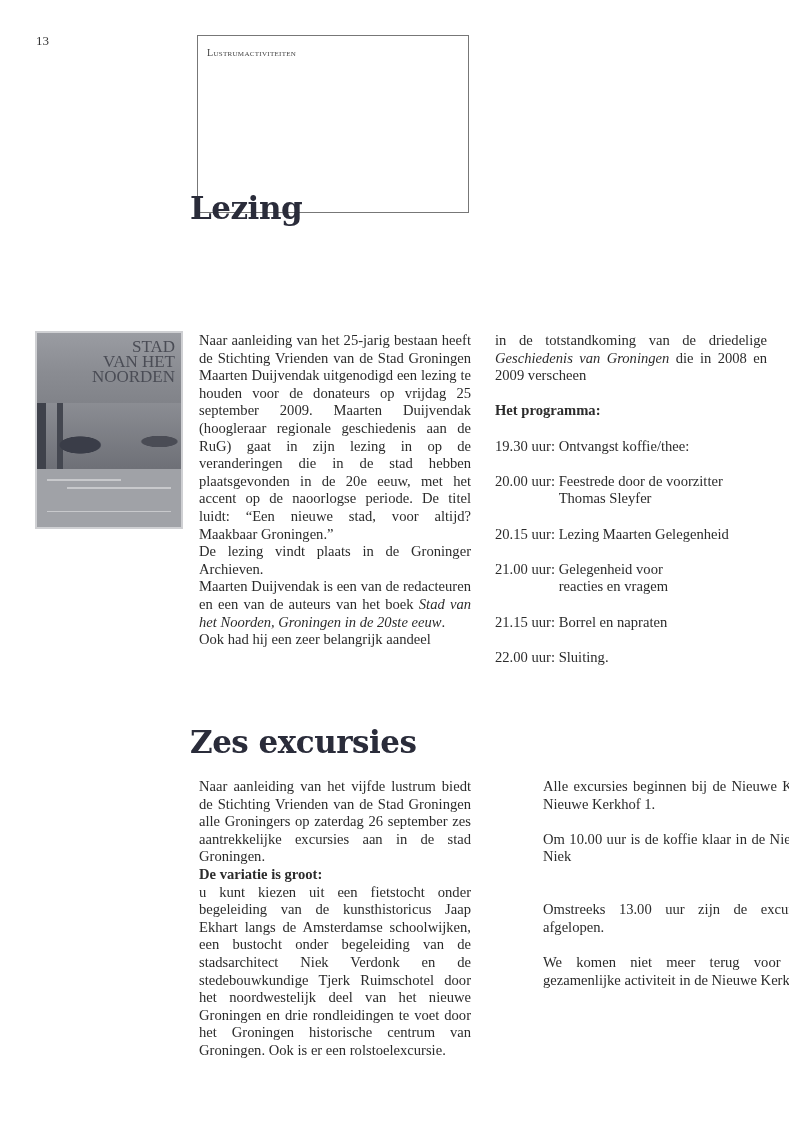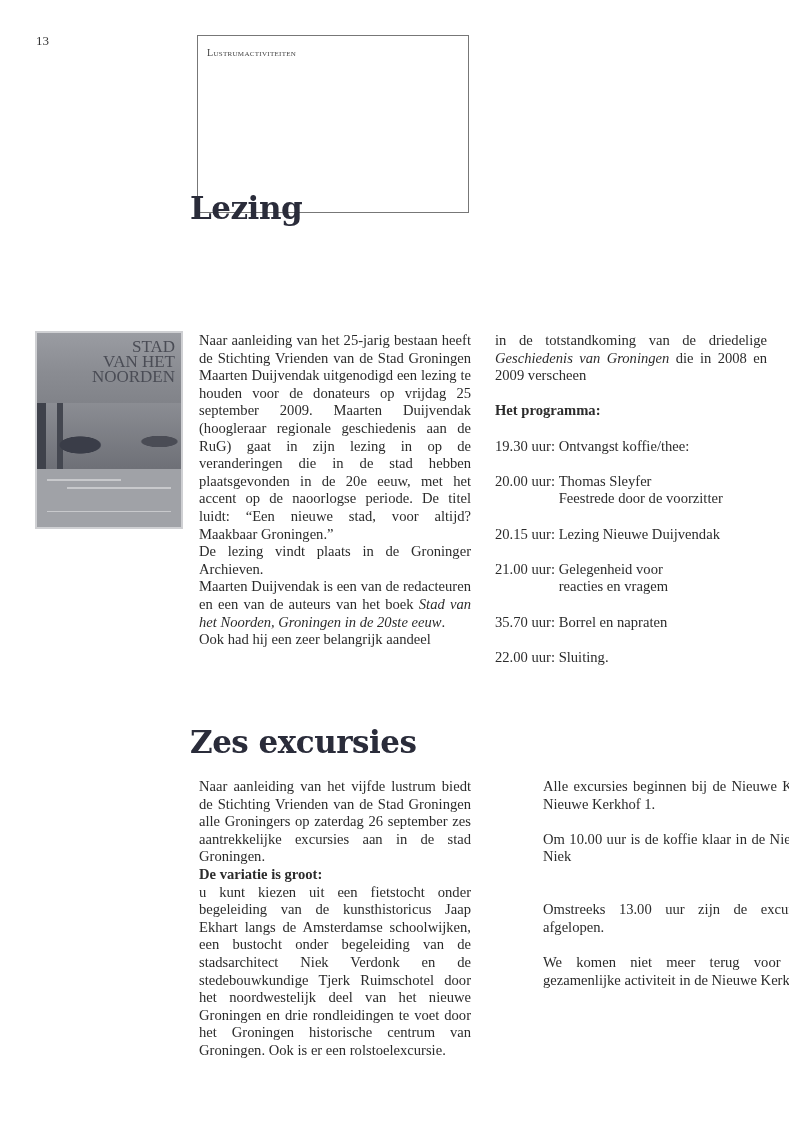--- a/index.html
+++ b/index.html
@@ -121,42 +121,42 @@
       <div class="prog-item">
         <span class="time">19.30 uur: </span>
         <span class="desc">
           <div>Ontvangst koffie/thee:</div>
         </span>
       </div>
       <div class="gap"></div>
       <div class="prog-item">
         <span class="time">20.00 uur: </span>
         <span class="desc">
+          <div>Feestrede door de voorzitter</div>
           <div>Thomas Sleyfer</div>
-          <div>Feestrede door de voorzitter</div>
         </span>
       </div>
       <div class="gap"></div>
       <div class="prog-item">
         <span class="time">20.15 uur: </span>
         <span class="desc">
-          <div>Lezing Nieuwe Duijvendak</div>
+          <div>Lezing Maarten Gelegenheid</div>
         </span>
       </div>
       <div class="gap"></div>
       <div class="prog-item">
         <span class="time">21.00 uur: </span>
         <span class="desc">
           <div>Gelegenheid voor</div>
           <div>reacties en vragem</div>
         </span>
       </div>
       <div class="gap"></div>
       <div class="prog-item">
-        <span class="time">35.70 uur: </span>
+        <span class="time">21.15 uur: </span>
         <span class="desc">
           <div>Borrel en napraten</div>
         </span>
       </div>
       <div class="gap"></div>
       <div class="prog-item">
         <span class="time">22.00 uur: </span>
         <span class="desc">
           <div>Sluiting.</div>
         </span>

